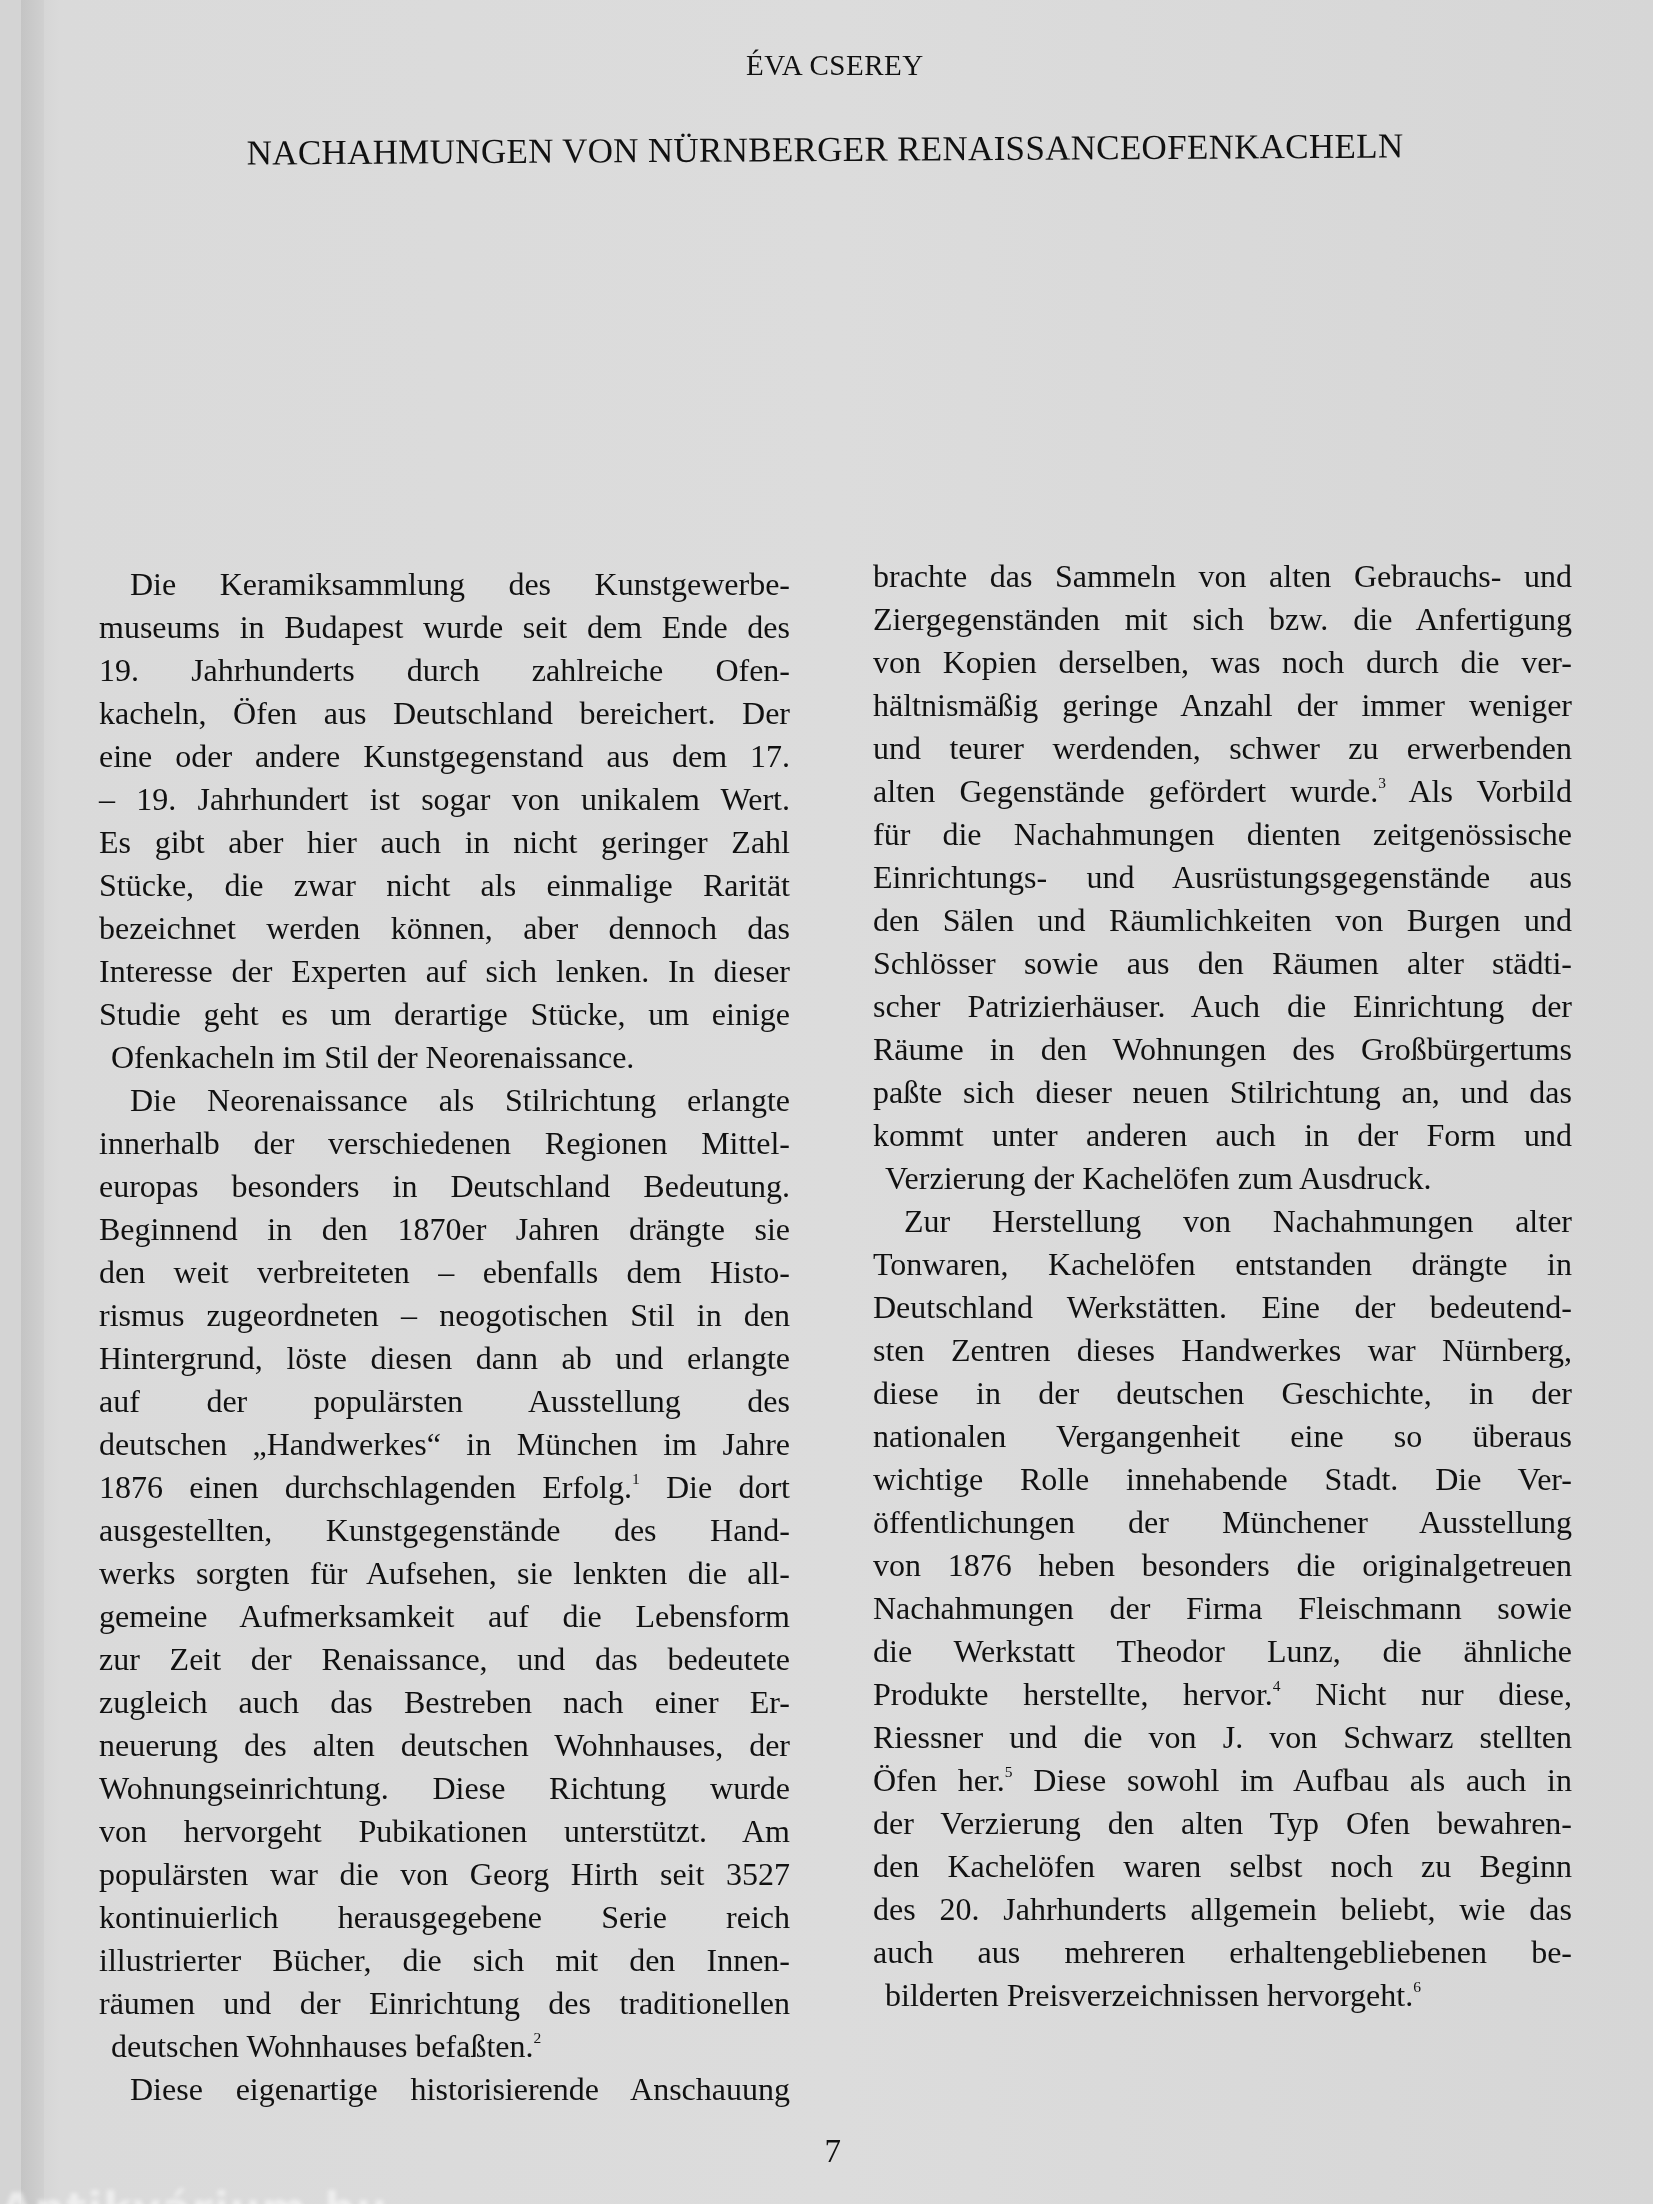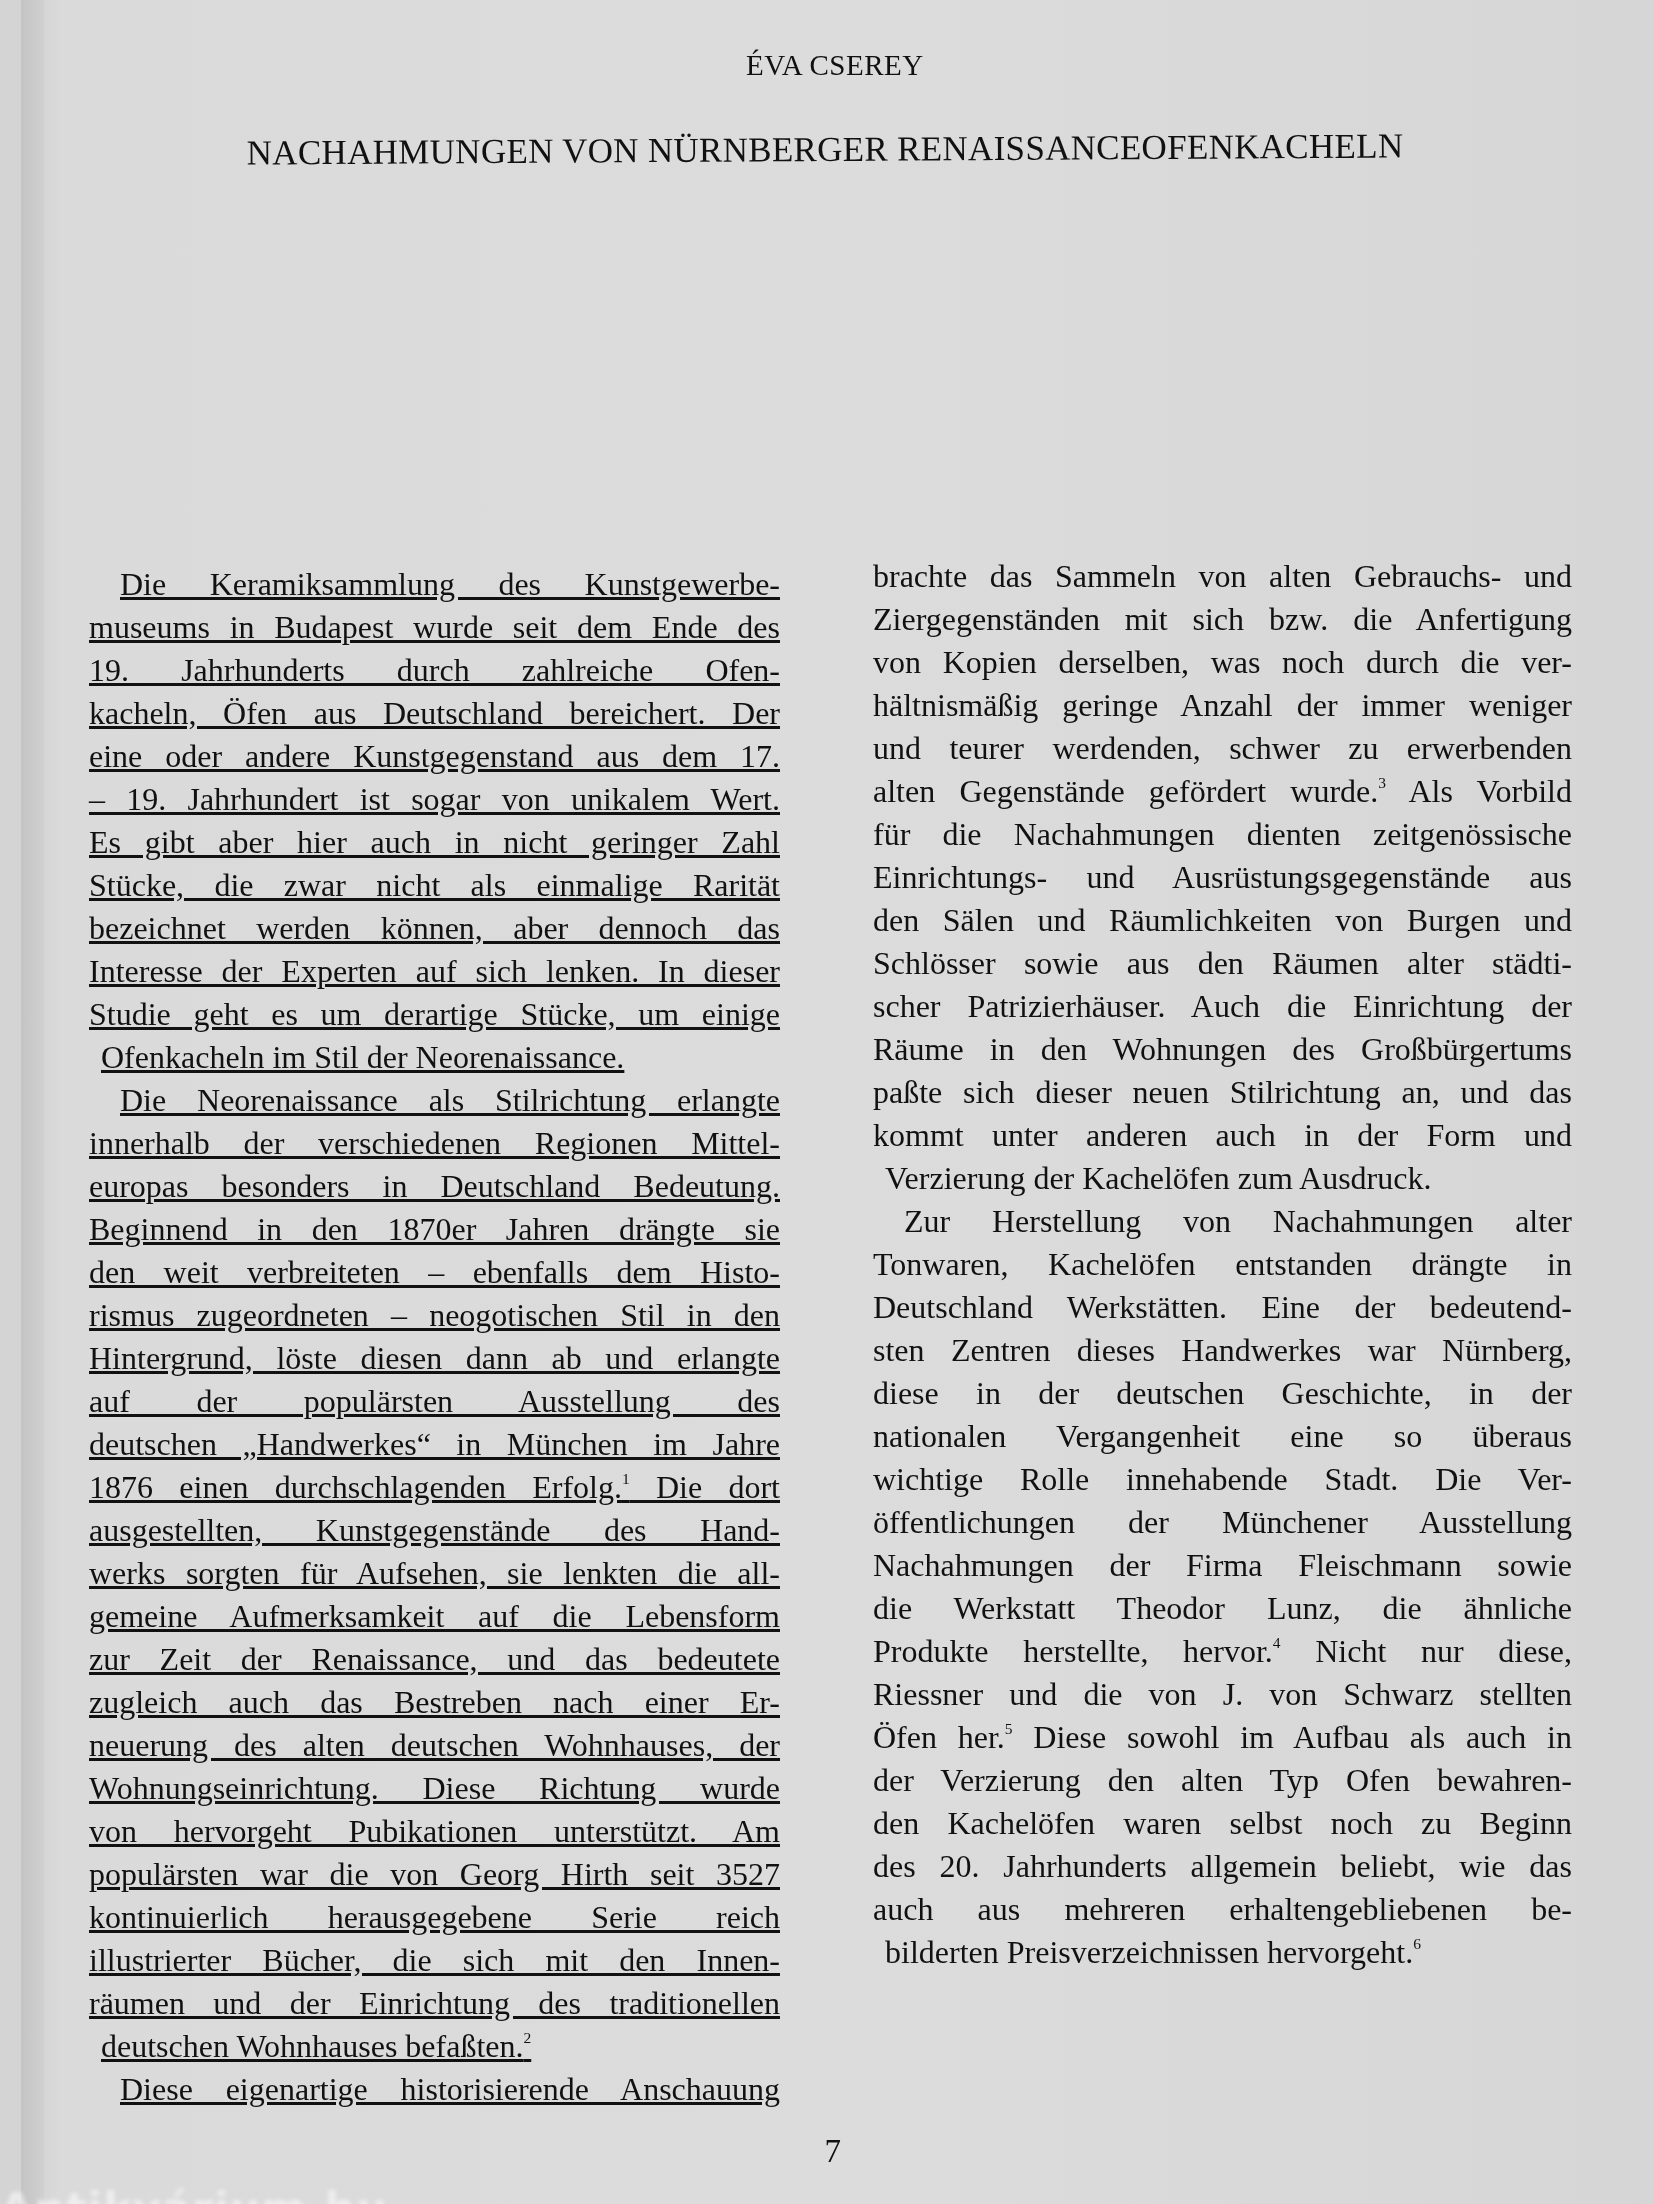--- a/index.html
+++ b/index.html
@@ -54,21 +54,21 @@
     }
     .col {
       position: absolute;
       top: 563px;
       width: 691px;
       font-size: 32px;
       line-height: 43px;
       text-align: justify;
       hyphens: manual;
     }
-    .col-left { left: 89px; text-decoration: underline; }
+    .col-left { left: 99px; }
     .col-right { left: 873px; top: 555px; width: 699px; }
     .line {
       display: block;
       text-align: justify;
       text-align-last: justify;
       white-space: nowrap;
     }
     .line.last {
       text-align-last: left;
       margin-left: 12px;
@@ -178,20 +178,21 @@
   </div>
   <div>
     <span class="line indent">Zur Herstellung von Nachahmungen alter</span>
     <span class="line">Tonwaren, Kachelöfen entstanden drängte in</span>
     <span class="line">Deutschland Werkstätten. Eine der bedeutend-</span>
     <span class="line">sten Zentren dieses Handwerkes war Nürnberg,</span>
     <span class="line">diese in der deutschen Geschichte, in der</span>
     <span class="line">nationalen Vergangenheit eine so überaus</span>
     <span class="line">wichtige Rolle innehabende Stadt. Die Ver-</span>
     <span class="line">öffentlichungen der Münchener Ausstellung</span>
+    <span class="line">von 1876 heben besonders die originalgetreuen</span>
     <span class="line">Nachahmungen der Firma Fleischmann sowie</span>
     <span class="line">die Werkstatt Theodor Lunz, die ähnliche</span>
     <span class="line"><span>Produkte herstellte, hervor.</span><sup>4</sup><span> Nicht nur diese,</span></span>
     <span class="line">Riessner und die von J. von Schwarz stellten</span>
     <span class="line"><span>Öfen her.</span><sup>5</sup><span> Diese sowohl im Aufbau als auch in</span></span>
     <span class="line">der Verzierung den alten Typ Ofen bewahren-</span>
     <span class="line">den Kachelöfen waren selbst noch zu Beginn</span>
     <span class="line">des 20. Jahrhunderts allgemein beliebt, wie das</span>
     <span class="line">auch aus mehreren erhaltengebliebenen be-</span>
     <span class="line last"><span>bilderten Preisverzeichnissen hervorgeht.</span><sup>6</sup></span>

